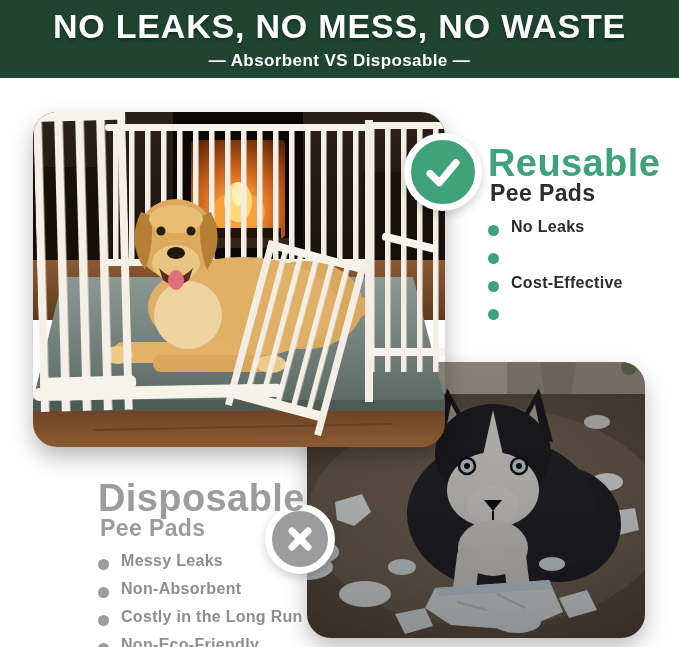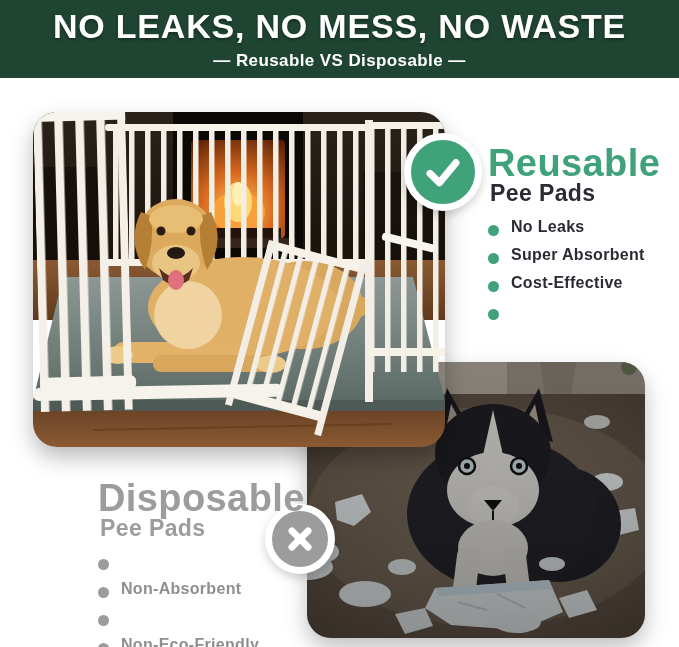--- a/index.html
+++ b/index.html
@@ -58,21 +58,21 @@
   .panel-disposable .dot{background:var(--accent-gray);}
   .panel-disposable .label{color:var(--gray-text);}
 </style>
 </head>
 <body>
 
 <div class="page">
 
   <header class="banner">
     <h1>NO LEAKS, NO MESS, NO WASTE</h1>
-    <div class="sub">— Reusable VS Disposable —</div>
+    <div class="sub">— Absorbent VS Disposable —</div>
   </header>
 
   <div class="photo photo-reusable">
     <svg width="412" height="335" viewBox="0 0 412 335">
       <defs>
         <linearGradient id="wallG" x1="0" y1="0" x2="0" y2="1">
             <stop offset="0" stop-color="#2b221c"></stop>
             <stop offset="1" stop-color="#171009"></stop>
           </linearGradient>
         <radialGradient id="fireG" cx="0.5" cy="0.72" r="0.85">
@@ -250,45 +250,46 @@
   <section class="panel panel-reusable">
     <h2>Reusable</h2>
     <div class="subhead">Pee Pads</div>
     <ul>
       <li>
           <span class="dot"></span>
           <span class="label">No Leaks</span>
         </li>
       <li>
           <span class="dot"></span>
-          <span class="label">Super Absorbent</span>
         </li>
       <li>
           <span class="dot"></span>
           <span class="label">Cost-Effective</span>
         </li>
       <li>
           <span class="dot"></span>
         </li>
     </ul>
   </section>
 
   <section class="panel panel-disposable">
     <h2>Disposable</h2>
     <div class="subhead">Pee Pads</div>
     <ul>
       <li>
           <span class="dot"></span>
+          <span class="label">Messy Leaks</span>
         </li>
       <li>
           <span class="dot"></span>
           <span class="label">Non-Absorbent</span>
         </li>
       <li>
           <span class="dot"></span>
+          <span class="label">Costly in the Long Run</span>
         </li>
       <li>
           <span class="dot"></span>
           <span class="label">Non-Eco-Friendly</span>
         </li>
     </ul>
   </section>
 
 </div>
 

